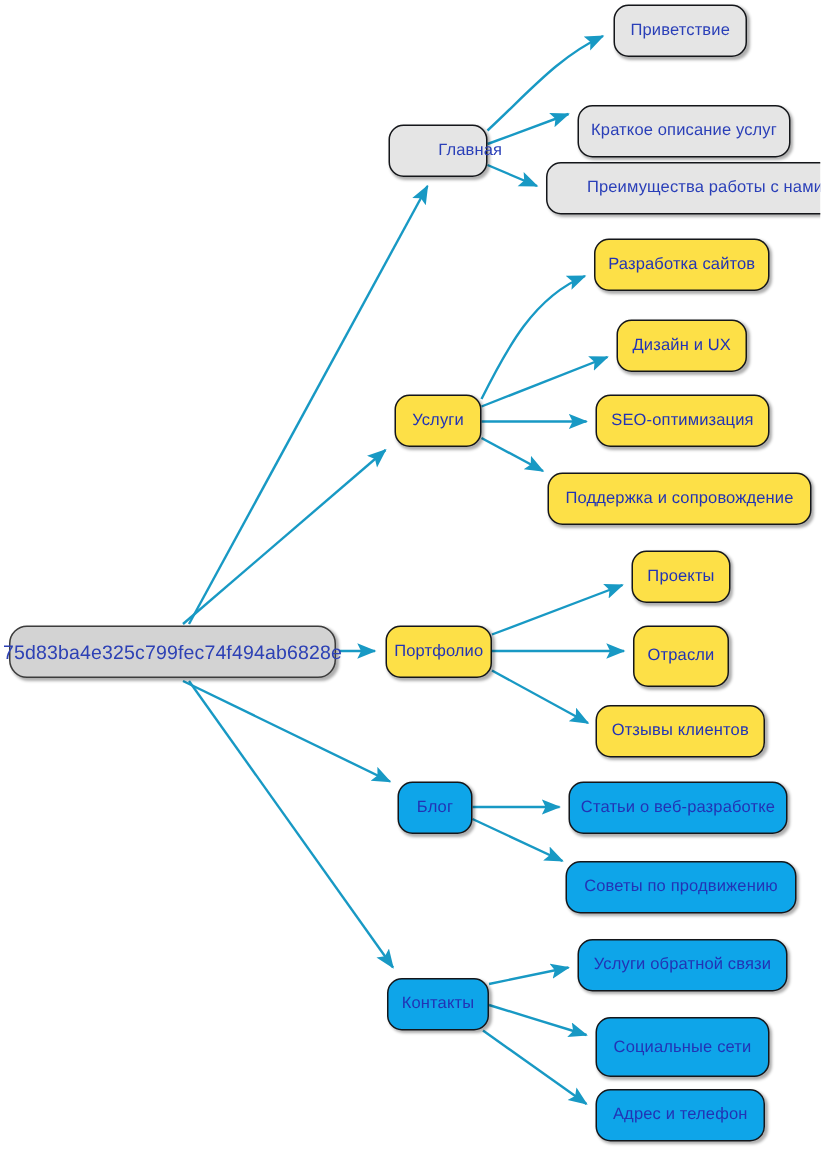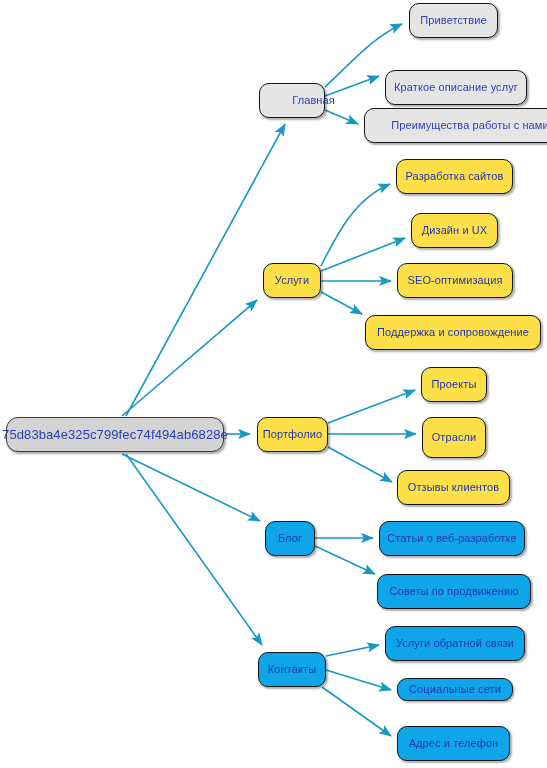--- a/index.html
+++ b/index.html
@@ -165,20 +165,20 @@
   <div class="node cyan-soft" style="left:377px; top:574px; width:154px; height:35px;">
     <span class="node-label">Советы по продвижению</span>
   </div>
 
   <div class="node cyan-soft" style="left:258px; top:652px; width:68px; height:35px;">
     <span class="node-label">Контакты</span>
   </div>
   <div class="node cyan-soft" style="left:385px; top:626px; width:140px; height:35px;">
     <span class="node-label">Услуги обратной связи</span>
   </div>
-  <div class="node cyan-soft" style="left:397px; top:678px; width:116px; height:23px;">
+  <div class="node cyan-soft" style="left:397px; top:678px; width:116px; height:40px;">
     <span class="node-label">Социальные сети</span>
   </div>
   <div class="node cyan-soft" style="left:397px; top:726px; width:113px; height:35px;justify-content:center;">
     <span class="node-label">Адрес и телефон</span>
   </div>
 
 </div>
 
 </body></html>

